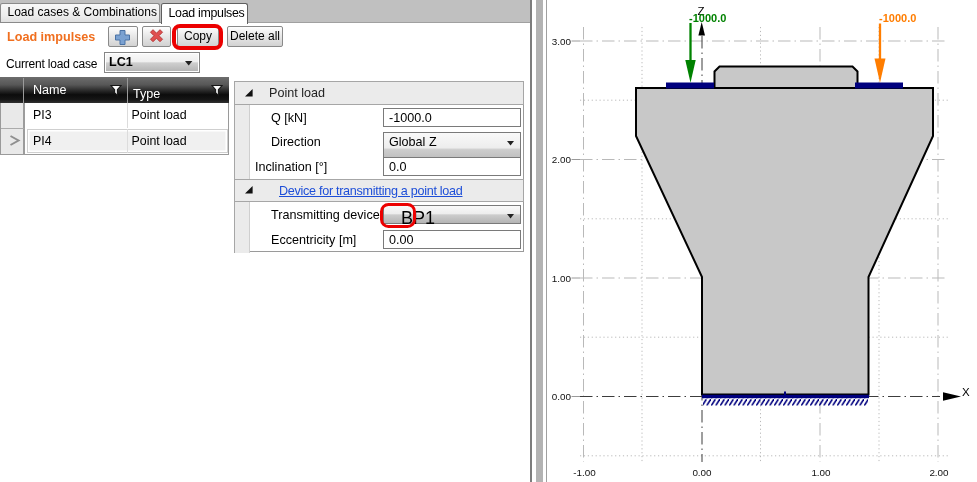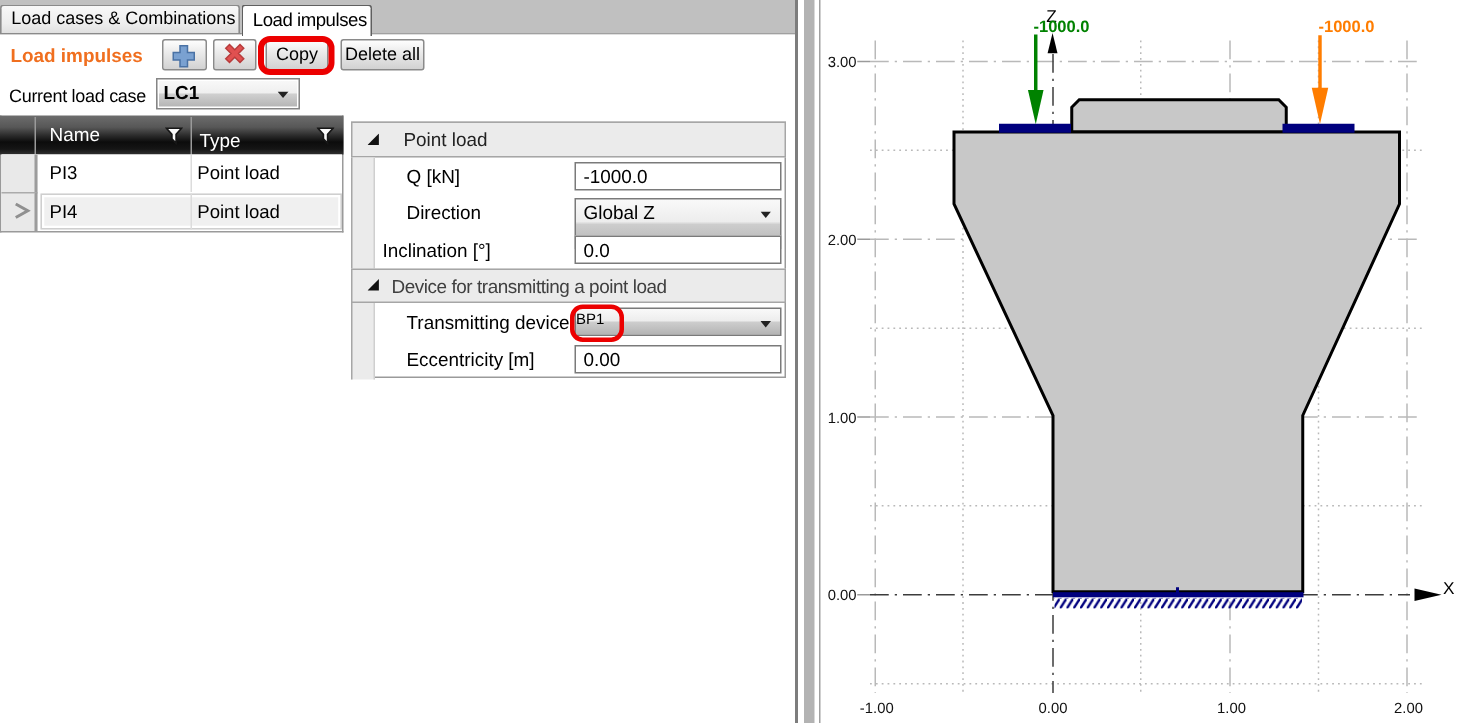--- a/index.html
+++ b/index.html
@@ -101,27 +101,27 @@
     </div>
     <div class="abs" style="left:20px;top:77.5px;font-size:12.6px;">Inclination [°]</div>
     <div class="abs" style="left:148px;top:74.5px;width:138px;height:19px;background:#fff;border:1px solid #7a7a7a;">
         <span style="position:absolute;left:5px;top:2px;font-size:12.6px;">0.0</span>
       </div>
 
     <div class="abs" style="left:-1px;top:96.5px;width:290px;height:23.5px;background:#ebebeb;border:1px solid #a6a6a6;">
       <svg width="8" height="8" style="position:absolute;left:9.5px;top:6.8px;">
           <path d="M0 7.6 L7.6 0 V7.6 Z" fill="#111"></path>
         </svg>
-      <div class="abs" style="left:26px;top:4px;font-size:12.6px;letter-spacing:-0.29px;color:#404040;white-space:nowrap;">Device for transmitting a point load</div>
+      <div class="abs" style="left:44px;top:4px;font-size:12.6px;letter-spacing:-0.29px;color:#1d4ed8;white-space:nowrap;text-decoration:underline;">Device for transmitting a point load</div>
     </div>
 
     <div class="abs" style="left:-1px;top:120px;width:16px;height:50.5px;background:#ebebeb;border-right:1px solid #cfcfcf;border-left:1px solid #a6a6a6;"></div>
     <div class="abs" style="left:36px;top:126px;font-size:12.6px;">Transmitting device</div>
     <div class="abs" style="left:148px;top:123px;width:138px;height:19px;background:linear-gradient(#f9f9f9,#ededed 46%,#cdcdcd 52%,#b4b4b4);border:1px solid #7a7a7a;">
-      <span style="position:absolute;left:0;top:2px;font-size:10px;text-align:right;">BP1</span>
+      <span style="position:absolute;left:17px;top:2px;font-size:18px;text-align:right;">BP1</span>
       <svg width="7" height="4.5" style="position:absolute;right:6px;top:8px;">
           <path d="M0 0 h7 l-3.5 4.4 Z" fill="#222"></path>
         </svg>
     </div>
     <div class="abs" style="left:36px;top:150.5px;font-size:12.6px;">Eccentricity [m]</div>
     <div class="abs" style="left:148px;top:147.5px;width:138px;height:19px;background:#fff;border:1px solid #7a7a7a;">
         <span style="position:absolute;left:5px;top:2px;font-size:12.6px;">0.00</span>
       </div>
   </div>
 

